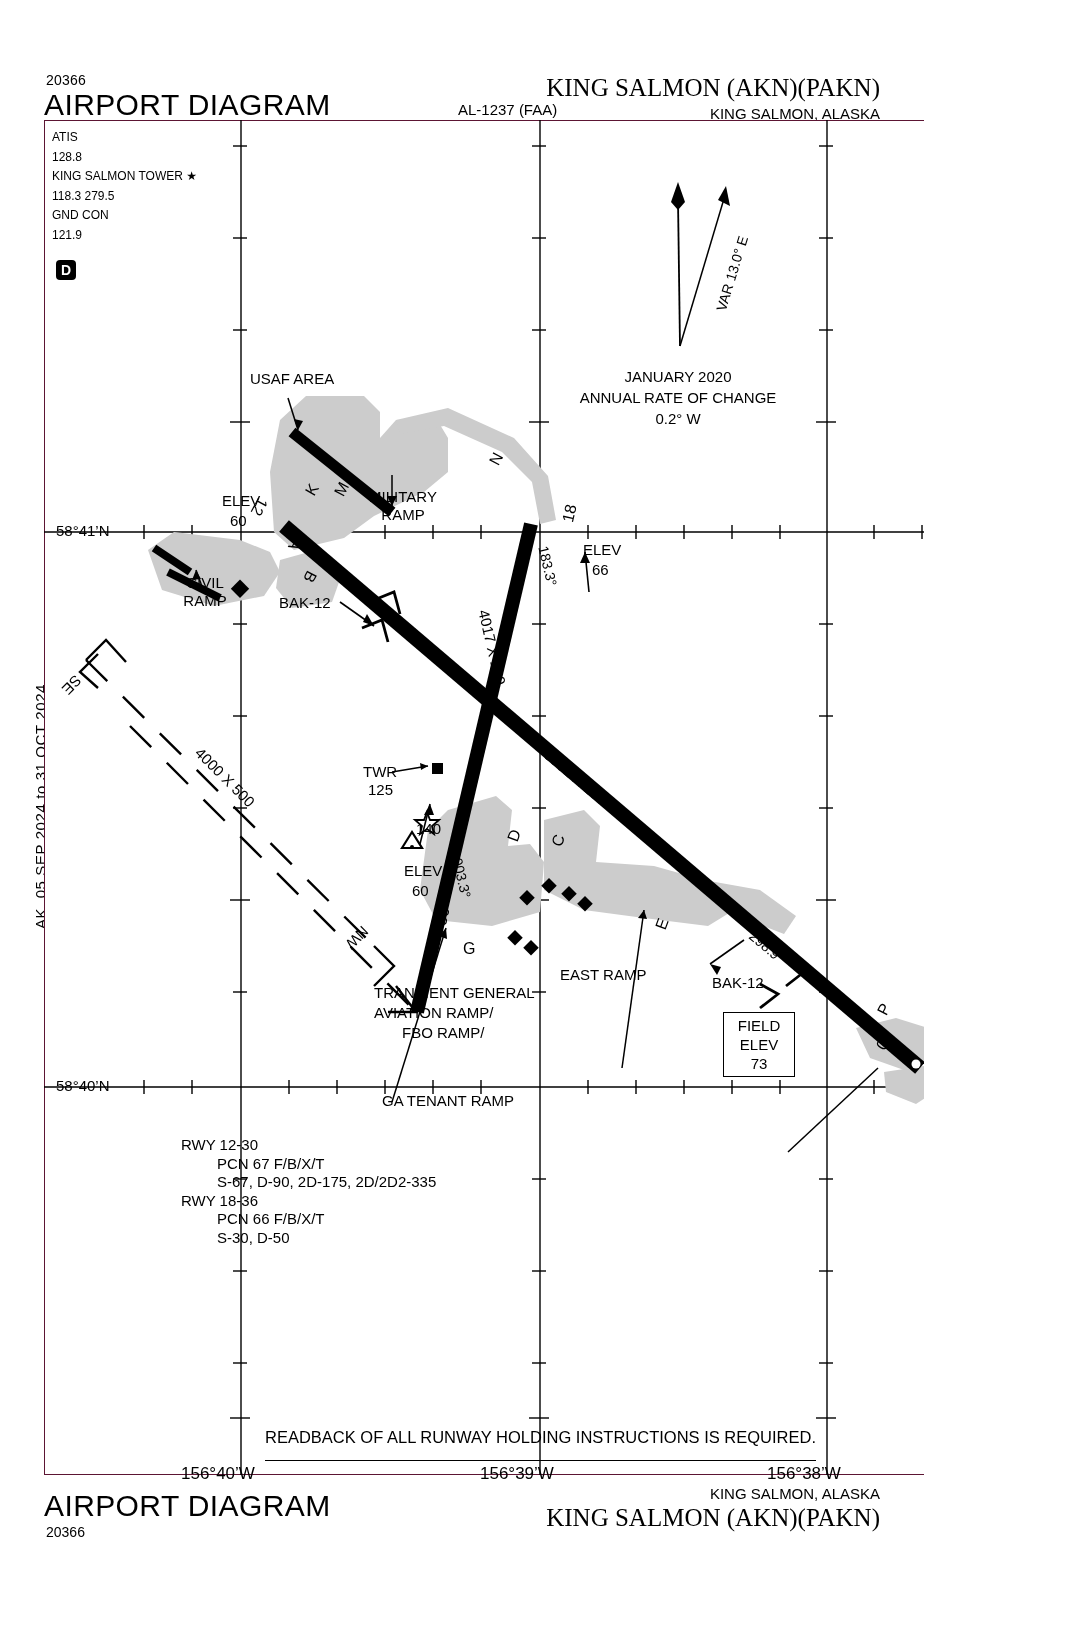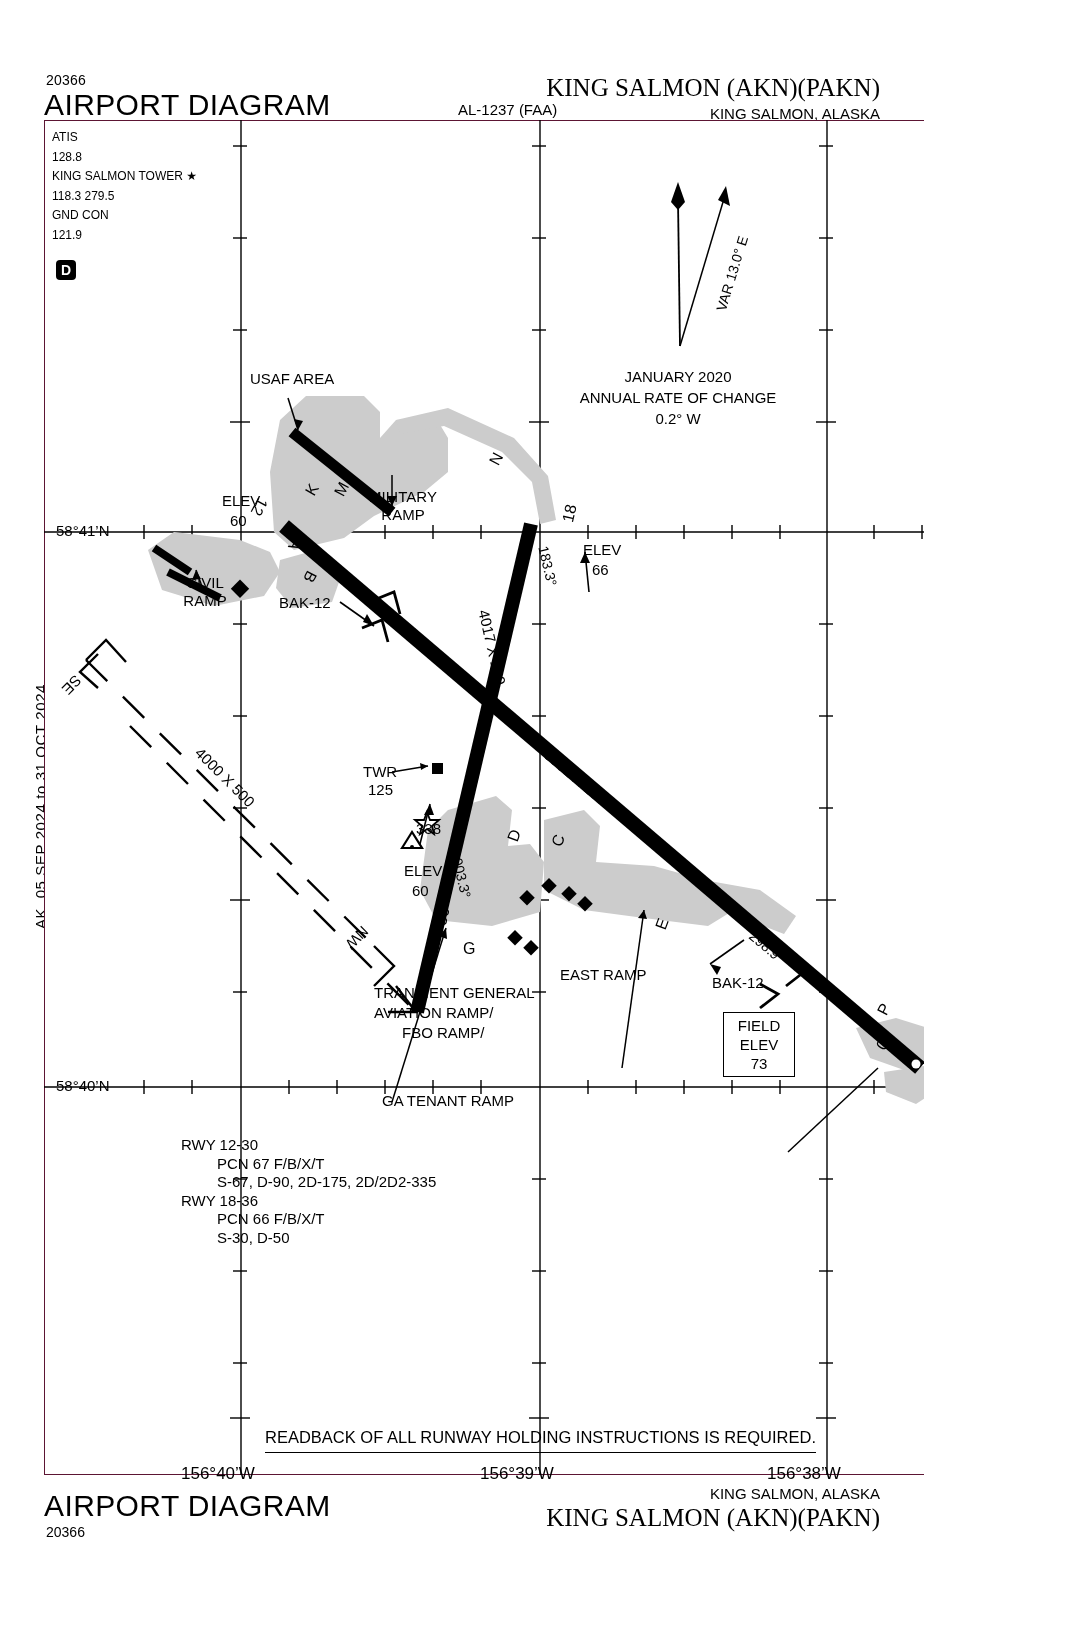--- a/index.html
+++ b/index.html
@@ -38,21 +38,21 @@
       text-align:center;line-height:20px;}
   
   .lbl{font-size:15px;white-space:nowrap;line-height:18px;}
   .lbl.ctr{text-align:center;}
   .rot{transform-origin:0 0;}
   #field-elev-box{left:723px;top:1004px;width:62px;border:1.6px solid #000;
       text-align:center;font-size:15px;line-height:19px;padding:3px 4px;
       background:#fff;}
   #caution1{left:182px;top:1398px;font-size:16.5px;}
   #caution2{left:265px;top:1420px;font-size:16.5px;
-      border-bottom:1.7px solid #000;padding-bottom:5px;}
+      border-bottom:1.7px solid #000;padding-bottom:13px;}
   .pcn{font-size:15px;line-height:18.5px;}
   #pcn-block{left:181px;top:1128px;}
   .lonlab{font-size:17px;}
   .latlab{font-size:15px;}
 </style>
 </head>
 <body>
 
 <div class="pg">
 
@@ -314,21 +314,21 @@
 
   <div class="abs lbl" style="left:222px;top:484px;">ELEV</div>
   <div class="abs lbl" style="left:230px;top:504px;">60</div>
   <div class="abs lbl" style="left:583px;top:533px;">ELEV</div>
   <div class="abs lbl" style="left:592px;top:553px;">66</div>
   <div class="abs lbl" style="left:404px;top:854px;">ELEV</div>
   <div class="abs lbl" style="left:412px;top:874px;">60</div>
 
   <div class="abs lbl" style="left:363px;top:755px;">TWR</div>
   <div class="abs lbl" style="left:368px;top:773px;">125</div>
-  <div class="abs lbl" style="left:416px;top:812px;">338</div>
+  <div class="abs lbl" style="left:416px;top:812px;">140</div>
 
   <div class="abs lbl" style="left:279px;top:586px;">BAK-12</div>
   <div class="abs lbl" style="left:712px;top:966px;">BAK-12</div>
 
   <div class="abs lbl rot" style="left:492px;top:600px;transform:rotate(77deg);">4017 X 100</div>
   <div class="abs lbl rot" style="left:552px;top:738px;transform:rotate(40deg);">8901 X 150</div>
   <div class="abs lbl rot" style="left:204px;top:736px;transform:rotate(45deg);">4000 X 500</div>
 
   <div class="abs lbl rot" style="left:271px;top:495px;transform:rotate(118deg);font-size:16px;">12</div>
   <div class="abs lbl rot" style="left:896px;top:1029px;transform:rotate(118deg);font-size:16px;">30</div>

